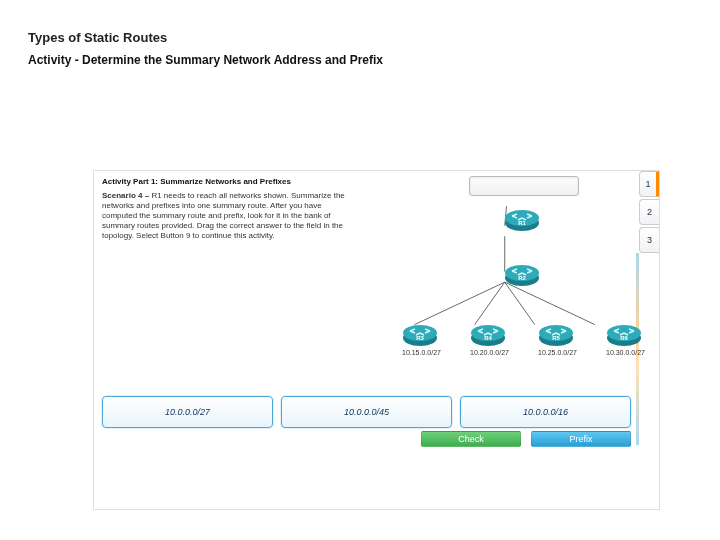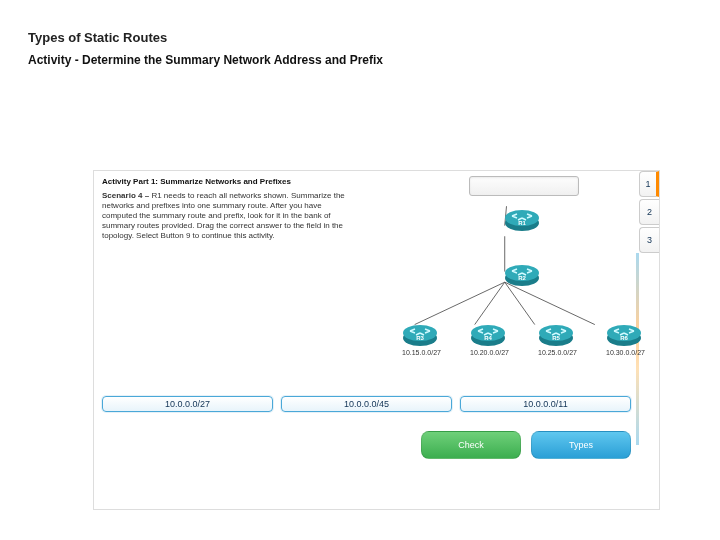--- a/index.html
+++ b/index.html
@@ -21,23 +21,23 @@
   .r1 { left: 130px; top: 35px; }
   .r2 { left: 130px; top: 90px; }
   .r3 { left: 28px;  top: 150px; }
   .r4 { left: 96px;  top: 150px; }
   .r5 { left: 164px; top: 150px; }
   .r6 { left: 232px; top: 150px; }
   .steps { position: absolute; right: 0; top: 0; width: 20px; }
   .step { width: 20px; height: 26px; border: 1px solid #ccc; border-right: none; background: linear-gradient(#fff,#f2f2f2); font-size: 9px; color: #135; display: flex; align-items: center; justify-content: center; border-radius: 4px 0 0 4px; margin-bottom: 2px; cursor: pointer; }
   .step.active { border-right: 3px solid #ff8a00; }
   .answers-row { position: absolute; left: 8px; right: 28px; top: 225px; display: flex; gap: 8px; }
-  .answer { flex: 1; height: 16px; border: 1px solid #4aa8d8; border-radius: 4px; background: linear-gradient(#fff,#e8f4fb); font-size: 9px; color: #135; display: flex; align-items: center; justify-content: center; cursor: grab; box-shadow: 0 0 0 1px rgba(80,160,210,0.15); }
+  .answer { flex: 1; height: 32px; border: 1px solid #4aa8d8; border-radius: 4px; background: linear-gradient(#fff,#e8f4fb); font-size: 9px; color: #135; display: flex; align-items: center; justify-content: center; cursor: grab; box-shadow: 0 0 0 1px rgba(80,160,210,0.15); font-style: italic; }
   .action-row { position: absolute; right: 28px; left: 8px; top: 260px; display: flex; gap: 10px; justify-content: flex-end; }
-  .btn { width: 100px; height: 28px; border-radius: 8px; font-size: 9px; color: #fff; display: flex; align-items: center; justify-content: center; cursor: pointer; border: 1px solid rgba(0,0,0,0.1); text-align: right; }
+  .btn { width: 100px; height: 16px; border-radius: 2px; font-size: 9px; color: #fff; display: flex; align-items: center; justify-content: center; cursor: pointer; border: 1px solid rgba(0,0,0,0.1); text-align: right; }
   .btn-check { background: linear-gradient(#6fd07a,#3cae4f); }
   .btn-reset { background: linear-gradient(#5fc7ef,#2a9fd6); }
   .grad-strip { position: absolute; right: 20px; top: 82px; width: 3px; height: 192px; background: linear-gradient(#2a9fd6 0%, #ff8a00 40%, #ffb347 60%, #2a9fd6 100%); opacity: 0.4; }
 </style>
 </head>
 <body>
 
 <div class="header">
   <div class="header-small">Types of Static Routes</div>
   <div class="header-big">Activity - Determine the Summary Network Address and Prefix</div>
@@ -119,21 +119,21 @@
         <path d="M8 10 l5 -2 M8 10 l5 2 M28 10 l-5 -2 M28 10 l-5 2 M14 14 l4 -2 M22 14 l-4 -2" stroke="#cffaff" stroke-width="1.4" fill="none"></path>
       </svg>
       <div class="rname">R6</div>
       <div class="rip">10.30.0.0/27</div>
     </div>
   </div>
 
   <div class="answers-row">
     <div class="answer">10.0.0.0/27</div>
     <div class="answer">10.0.0.0/45</div>
-    <div class="answer">10.0.0.0/11</div>
+    <div class="answer">10.0.0.0/16</div>
   </div>
 
   <div class="action-row">
     <div class="btn btn-check">Check</div>
-    <div class="btn btn-reset">Types</div>
+    <div class="btn btn-reset">Prefix</div>
   </div>
 
 </div>
 
 </body></html>

